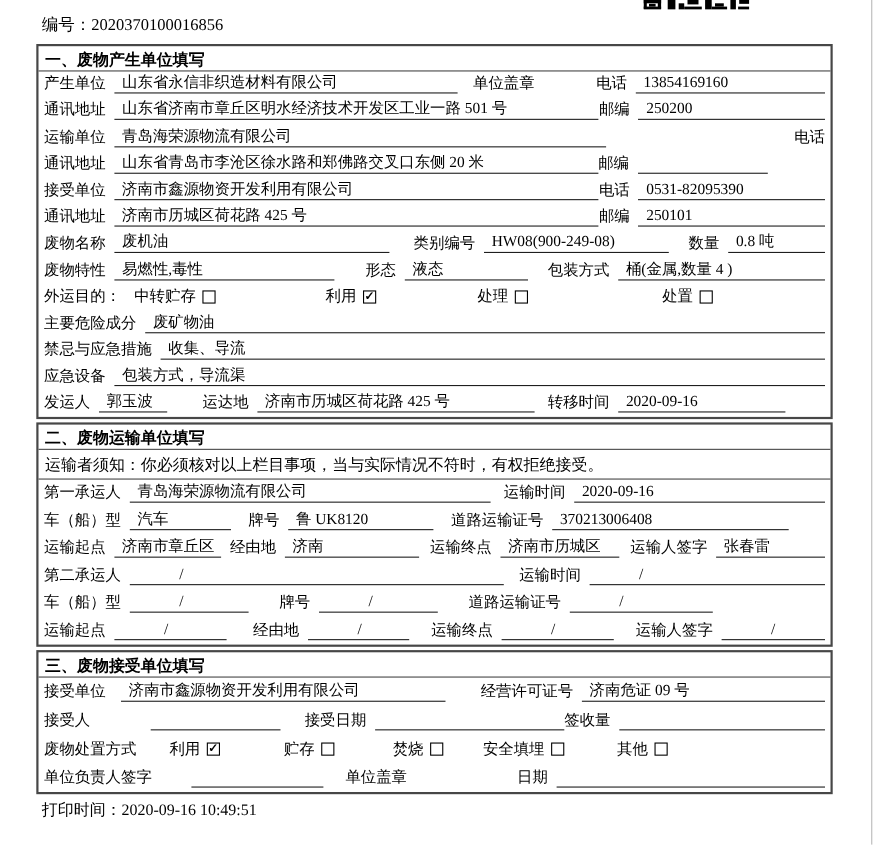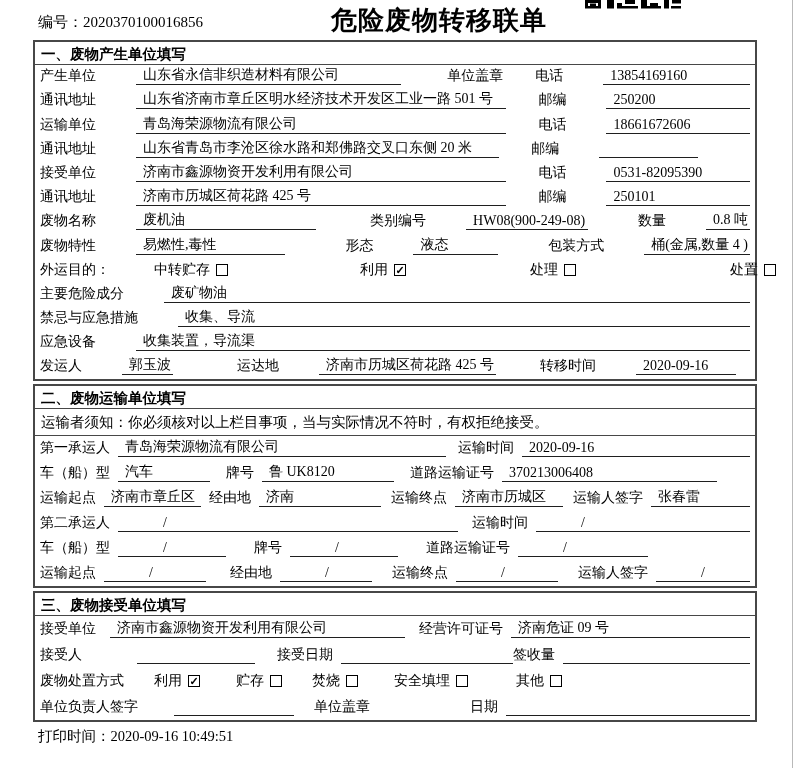--- a/index.html
+++ b/index.html
@@ -11,21 +11,21 @@
   .doc-header { position:relative; height:40px; }
   .serial { position:absolute; left:38px; top:13px; font-size:15px; }
   .doc-title { position:absolute; left:331px; top:3px; font-size:26px; font-weight:bold;
     font-family:"Liberation Serif","DejaVu Serif",serif; letter-spacing:1px; }
   .content { margin-left:33px; width:724px; }
   .box { border:2px solid #474747; background:#fff; }
   .box + .box { margin-top:3px; }
   .sec-title { font-weight:bold; font-size:14.5px; padding:3px 20px 2px 6px; border-bottom:1.5px solid #474747; height:23px; }
   .notice { font-size:14.5px; padding:4px 6px 3px 6px; border-bottom:1.5px solid #474747; height:27px; }
   .row { display:flex; align-items:flex-end; padding:0 5px 4px 5px; font-size:14px; white-space:nowrap; }
-  .s1 .row { height:24.2px;gap:32px; }
+  .s1 .row { height:24.2px; }
   .s2 .row { height:25px;font-family:Liberation Serif, serif; }
   .s3 .row { height:26px; }
   .lbl { flex:none; }
   .u { display:inline-block; border-bottom:1px solid #1f1f1f; padding:0 2px 0 7px;
        margin-left:8px; overflow:visible; }
   .u-fill { flex:1; }
   .slash .u, .u.slash { padding-left:45px; }
   .opt { display:inline-flex; align-items:center; }
   .cb { display:inline-block; width:12px; height:12px; border:1.4px solid #000; margin-left:6px;
         font-size:11px; line-height:10px; text-align:center; font-weight:bold; }
@@ -52,21 +52,20 @@
     <rect x="62" y="6" width="14" height="2.5" fill="#000"></rect>
     <rect x="79" y="0" width="5" height="8.5" fill="#000"></rect>
     <rect x="87" y="0" width="9" height="3.5" fill="#000"></rect>
     <rect x="86" y="6" width="10" height="2.5" fill="#000"></rect>
   </svg>
 
   <div class="doc-header">
     <div class="serial">
       <span>编号：</span><span>2020370100016856</span>
     </div>
-    <div class="doc-title">危险废物转移联单</div>
   </div>
 
   <div class="content">
 
     <div class="box s1">
       <div class="sec-title">一、废物产生单位填写</div>
 
       <div class="row">
         <span class="lbl">产生单位</span>
         <span class="u" style="width:312px">山东省永信非织造材料有限公司</span>
@@ -79,21 +78,20 @@
         <span class="lbl">通讯地址</span>
         <span class="u" style="width:447px">山东省济南市章丘区明水经济技术开发区工业一路 501 号</span>
         <span class="lbl" style="margin-left:auto">邮编</span>
         <span class="u" style="width:172px">250200</span>
       </div>
 
       <div class="row">
         <span class="lbl">运输单位</span>
         <span class="u" style="width:447px">青岛海荣源物流有限公司</span>
         <span class="lbl" style="margin-left:auto">电话</span>
-        <span class="u" style="width:172px">18661672606</span>
       </div>
 
       <div class="row">
         <span class="lbl">通讯地址</span>
         <span class="u" style="width:447px">山东省青岛市李沧区徐水路和郑佛路交叉口东侧 20 米</span>
         <span class="lbl" style="margin-left:auto;margin-right:0">邮编</span>
         <span class="u" style="width:120px;margin-right:52px"></span>
       </div>
 
       <div class="row">
@@ -153,21 +151,21 @@
         <span class="u u-fill">废矿物油</span>
       </div>
 
       <div class="row">
         <span class="lbl">禁忌与应急措施</span>
         <span class="u u-fill">收集、导流</span>
       </div>
 
       <div class="row">
         <span class="lbl">应急设备</span>
-        <span class="u u-fill">收集装置，导流渠</span>
+        <span class="u u-fill">包装方式，导流渠</span>
       </div>
 
       <div class="row">
         <span class="lbl">发运人</span>
         <span class="u" style="width:62px">郭玉波</span>
         <span class="lbl" style="margin-left:32px">运达地</span>
         <span class="u" style="width:252px">济南市历城区荷花路 425 号</span>
         <span class="lbl" style="margin-left:12px">转移时间</span>
         <span class="u" style="width:152px;margin-right:14px">2020-09-16</span>
       </div>
@@ -231,44 +229,44 @@
         <span class="u u-fill slash">/</span>
       </div>
     </div>
 
     <div class="box s3">
       <div class="sec-title">三、废物接受单位填写</div>
 
       <div class="row">
         <span class="lbl">接受单位</span>
         <span class="u" style="width:295px;margin-left:14px">济南市鑫源物资开发利用有限公司</span>
-        <span class="lbl" style="margin-left:14px">经营许可证号</span>
+        <span class="lbl" style="margin-left:32px">经营许可证号</span>
         <span class="u u-fill">济南危证 09 号</span>
       </div>
 
       <div class="row">
         <span class="lbl">接受人</span>
         <span class="u" style="width:118px;margin-left:55px"></span>
         <span class="lbl" style="margin-left:22px">接受日期</span>
         <span class="u" style="width:172px"></span>
         <span class="lbl" style="">签收量</span>
         <span class="u u-fill"></span>
       </div>
 
       <div class="row">
         <span class="lbl">废物处置方式</span>
         <span class="opt" style="margin-left:30px">
           <span>利用</span>
           <span class="cb checked">✓</span>
         </span>
-        <span class="opt" style="margin-left:36px">
+        <span class="opt" style="margin-left:58px">
           <span>贮存</span>
           <span class="cb"></span>
         </span>
-        <span class="opt" style="margin-left:30px">
+        <span class="opt" style="margin-left:53px">
           <span>焚烧</span>
           <span class="cb"></span>
         </span>
         <span class="opt" style="margin-left:36px">
           <span>安全填埋</span>
           <span class="cb"></span>
         </span>
         <span class="opt" style="margin-left:48px">
           <span>其他</span>
           <span class="cb"></span>

